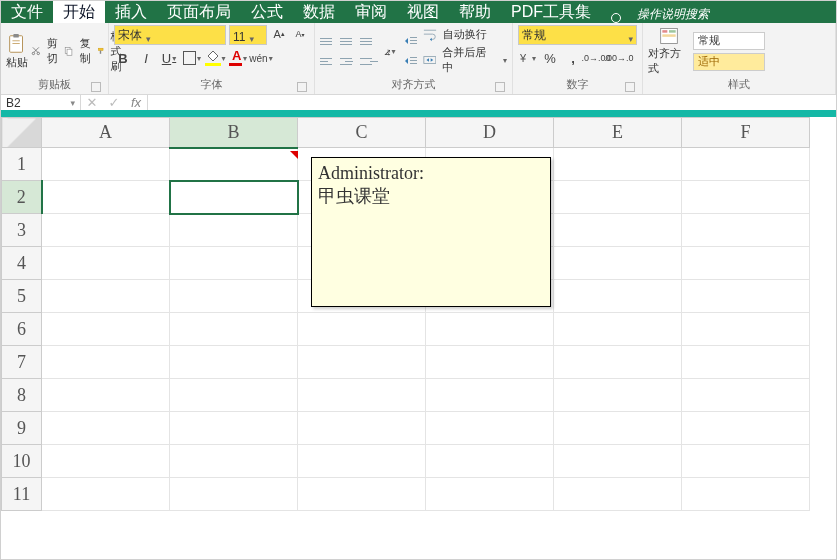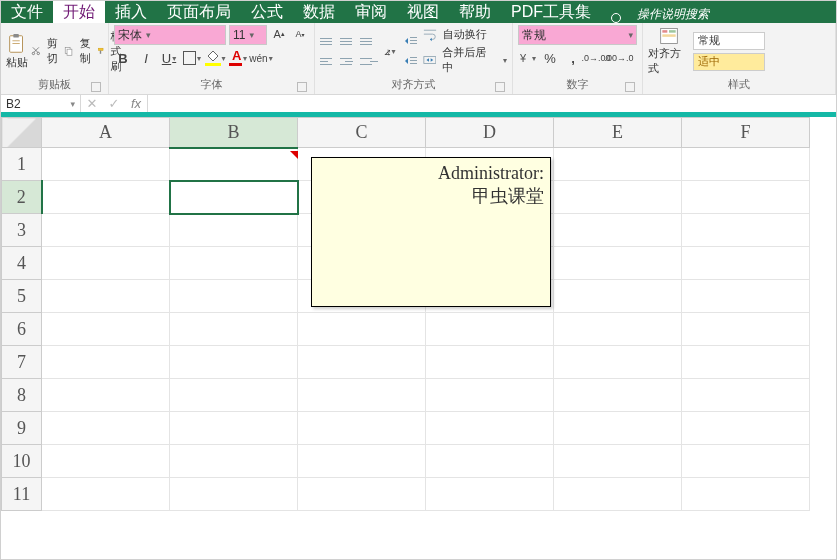--- a/index.html
+++ b/index.html
@@ -3,78 +3,78 @@
 <meta charset="utf-8">
 <style>
   html,body{margin:0;padding:0;font-family:"Microsoft YaHei","SimSun",sans-serif;font-size:12px;color:#333;background:#fff;}
   * {box-sizing:border-box;}
   .app{width:837px;height:560px;position:relative;overflow:hidden;background:#fff;border:1px solid #d0d0d0;}
 
   
   .menubar{height:22px;background:#217346;display:flex;align-items:stretch;color:#fff;}
   .menu-item{padding:0 10px;line-height:22px;font-size:16px;cursor:pointer;}
   .menu-item.file{background:#1f6f41;}
-  .menu-item.active{background:#fff;color:#701a75;}
+  .menu-item.active{background:#fff;color:#0f172a;}
   .menu-search{display:flex;align-items:flex-end;padding:0 10px;gap:16px;font-style:italic;}
   .bulb{width:10px;height:10px;border:1px solid #fff;border-radius:50%;position:relative;}
 
   
   .ribbon{height:72px;background:#f3f3f3;border-bottom:1px solid #d8d8d8;display:flex;}
   .group{border-right:1px solid #e0e0e0;padding:2px 5px 0 5px;display:flex;flex-direction:column;justify-content:space-between;}
   .group-body{flex:1;display:flex;align-items:center;gap:3px;}
   .group-label{text-align:center;font-size:11px;color:#666;padding-bottom:2px;position:relative;}
   .group-label .launcher{position:absolute;right:2px;bottom:2px;width:10px;height:10px;border:1px solid #bbb;}
 
   .big-btn{display:flex;flex-direction:column;align-items:center;justify-content:center;width:36px;height:50px;cursor:pointer;}
   .big-btn .ic{width:22px;height:22px;}
   .big-btn .lbl{font-size:11px;}
   .small-row{display:flex;align-items:center;gap:6px;font-size:11px;cursor:pointer;}
   .mini-ic{width:14px;height:14px;}
 
-  .combo{height:20px;border:1px solid #c8c8c8;background:#f9a8d4;display:flex;align-items:center;padding:0 3px;font-size:12px;}
+  .combo{height:20px;border:1px solid #c8c8c8;background:#fde047;display:flex;align-items:flex-end;padding:0 3px;font-size:12px;}
   .combo .dd{margin-left:4px;font-size:9px;color:#666;}
   .btnrow{display:flex;gap:5px;}
   .fmt-btn{width:18px;height:18px;display:flex;align-items:center;justify-content:center;cursor:pointer;font-size:13px;color:#444;}
   .underline{text-decoration:underline;}
   .border-ic{width:14px;height:14px;border:1px solid #555;}
   .color-ic{width:16px;height:16px;position:relative;}
   .color-ic .bar{position:absolute;bottom:0;left:0;right:0;height:3px;}
   .dd-sm{font-size:8px;color:#666;margin-left:1px;}
 
   .align-grid{display:grid;grid-template-columns:repeat(3,18px);grid-template-rows:repeat(2,18px);gap:2px;}
   .align-btn{width:18px;height:18px;display:flex;flex-direction:column;justify-content:center;gap:2px;cursor:pointer;}
   .align-btn span{height:1px;background:#8fa4b1;width:12px;}
 
   .style-swatch{width:72px;height:18px;border:1px solid #ccc;font-size:11px;display:flex;align-items:center;padding:0 4px;}
   .swatch-normal{background:#fff;}
   .swatch-good{background:#ffeb9c;color:#9c6500;}
 
   
-  .fxbar{height:22px;border-bottom:5px solid #14b8a6;display:flex;align-items:stretch;background:#fff;}
+  .fxbar{height:22px;border-bottom:7px solid #14b8a6;display:flex;align-items:stretch;background:#fff;}
   .namebox{width:80px;border-right:1px solid #d8d8d8;display:flex;align-items:center;padding:0 5px;font-size:12px;}
   .namebox .dd{margin-left:auto;font-size:9px;color:#888;}
   .fx-btns{display:flex;align-items:center;border-right:1px solid #d8d8d8;}
   .fx-btn{width:22px;text-align:center;line-height:22px;color:#bbb;font-size:13px;cursor:pointer;}
   .fx-btn.fx{font-style:italic;color:#888;}
   .fx-input{flex:1;}
 
   
   .grid-area{position:relative;height:calc(100% - 22px - 72px - 22px);overflow:hidden;}
   table.grid{border-collapse:collapse;table-layout:fixed;}
   .corner{width:40px;height:30px;background:linear-gradient(135deg,#f0f0f0 50%,#d8d8d8 50%);border:1px solid #ccc;}
   th.colhdr{height:30px;background:#f5f5f5;border:1px solid #ccc;font-family:"Times New Roman",serif;font-size:18px;font-weight:normal;color:#555;}
   th.colhdr.sel{background:#d6e8d6;border-bottom:2px solid #217346;}
   th.rowhdr{width:40px;background:#f5f5f5;border:1px solid #ccc;font-family:"Times New Roman",serif;font-size:18px;font-weight:normal;color:#555;text-align:center;}
   th.rowhdr.sel{background:#d6e8d6;border-right:2px solid #217346;}
   td.cell{border:1px solid #e4e4e4;height:33px;width:128px;}
   td.cell.selected{outline:2px solid #217346;outline-offset:-1px;background:#fff;}
   .comment-mark{position:absolute;width:8px;height:8px;}
   .comment-mark::before{content:"";position:absolute;right:0;top:0;border-top:8px solid #d00;border-left:8px solid transparent;}
 
-  .comment-box{position:absolute;background:#ffffe1;border:1px solid #000;padding:4px 6px;font-family:"SimSun","Times New Roman",serif;font-size:18px;line-height:1.3;box-shadow:2px 2px 3px rgba(0,0,0,0.2);text-align:right;}
+  .comment-box{position:absolute;background:#ffffe1;border:1px solid #000;padding:4px 6px;font-family:"SimSun","Times New Roman",serif;font-size:18px;line-height:1.3;box-shadow:2px 2px 3px rgba(0,0,0,0.2);}
   .comment-author{}
   .comment-text{}
 
   svg{display:block;}
 </style>
 </head>
 <body>
 
 <div class="app">
 

